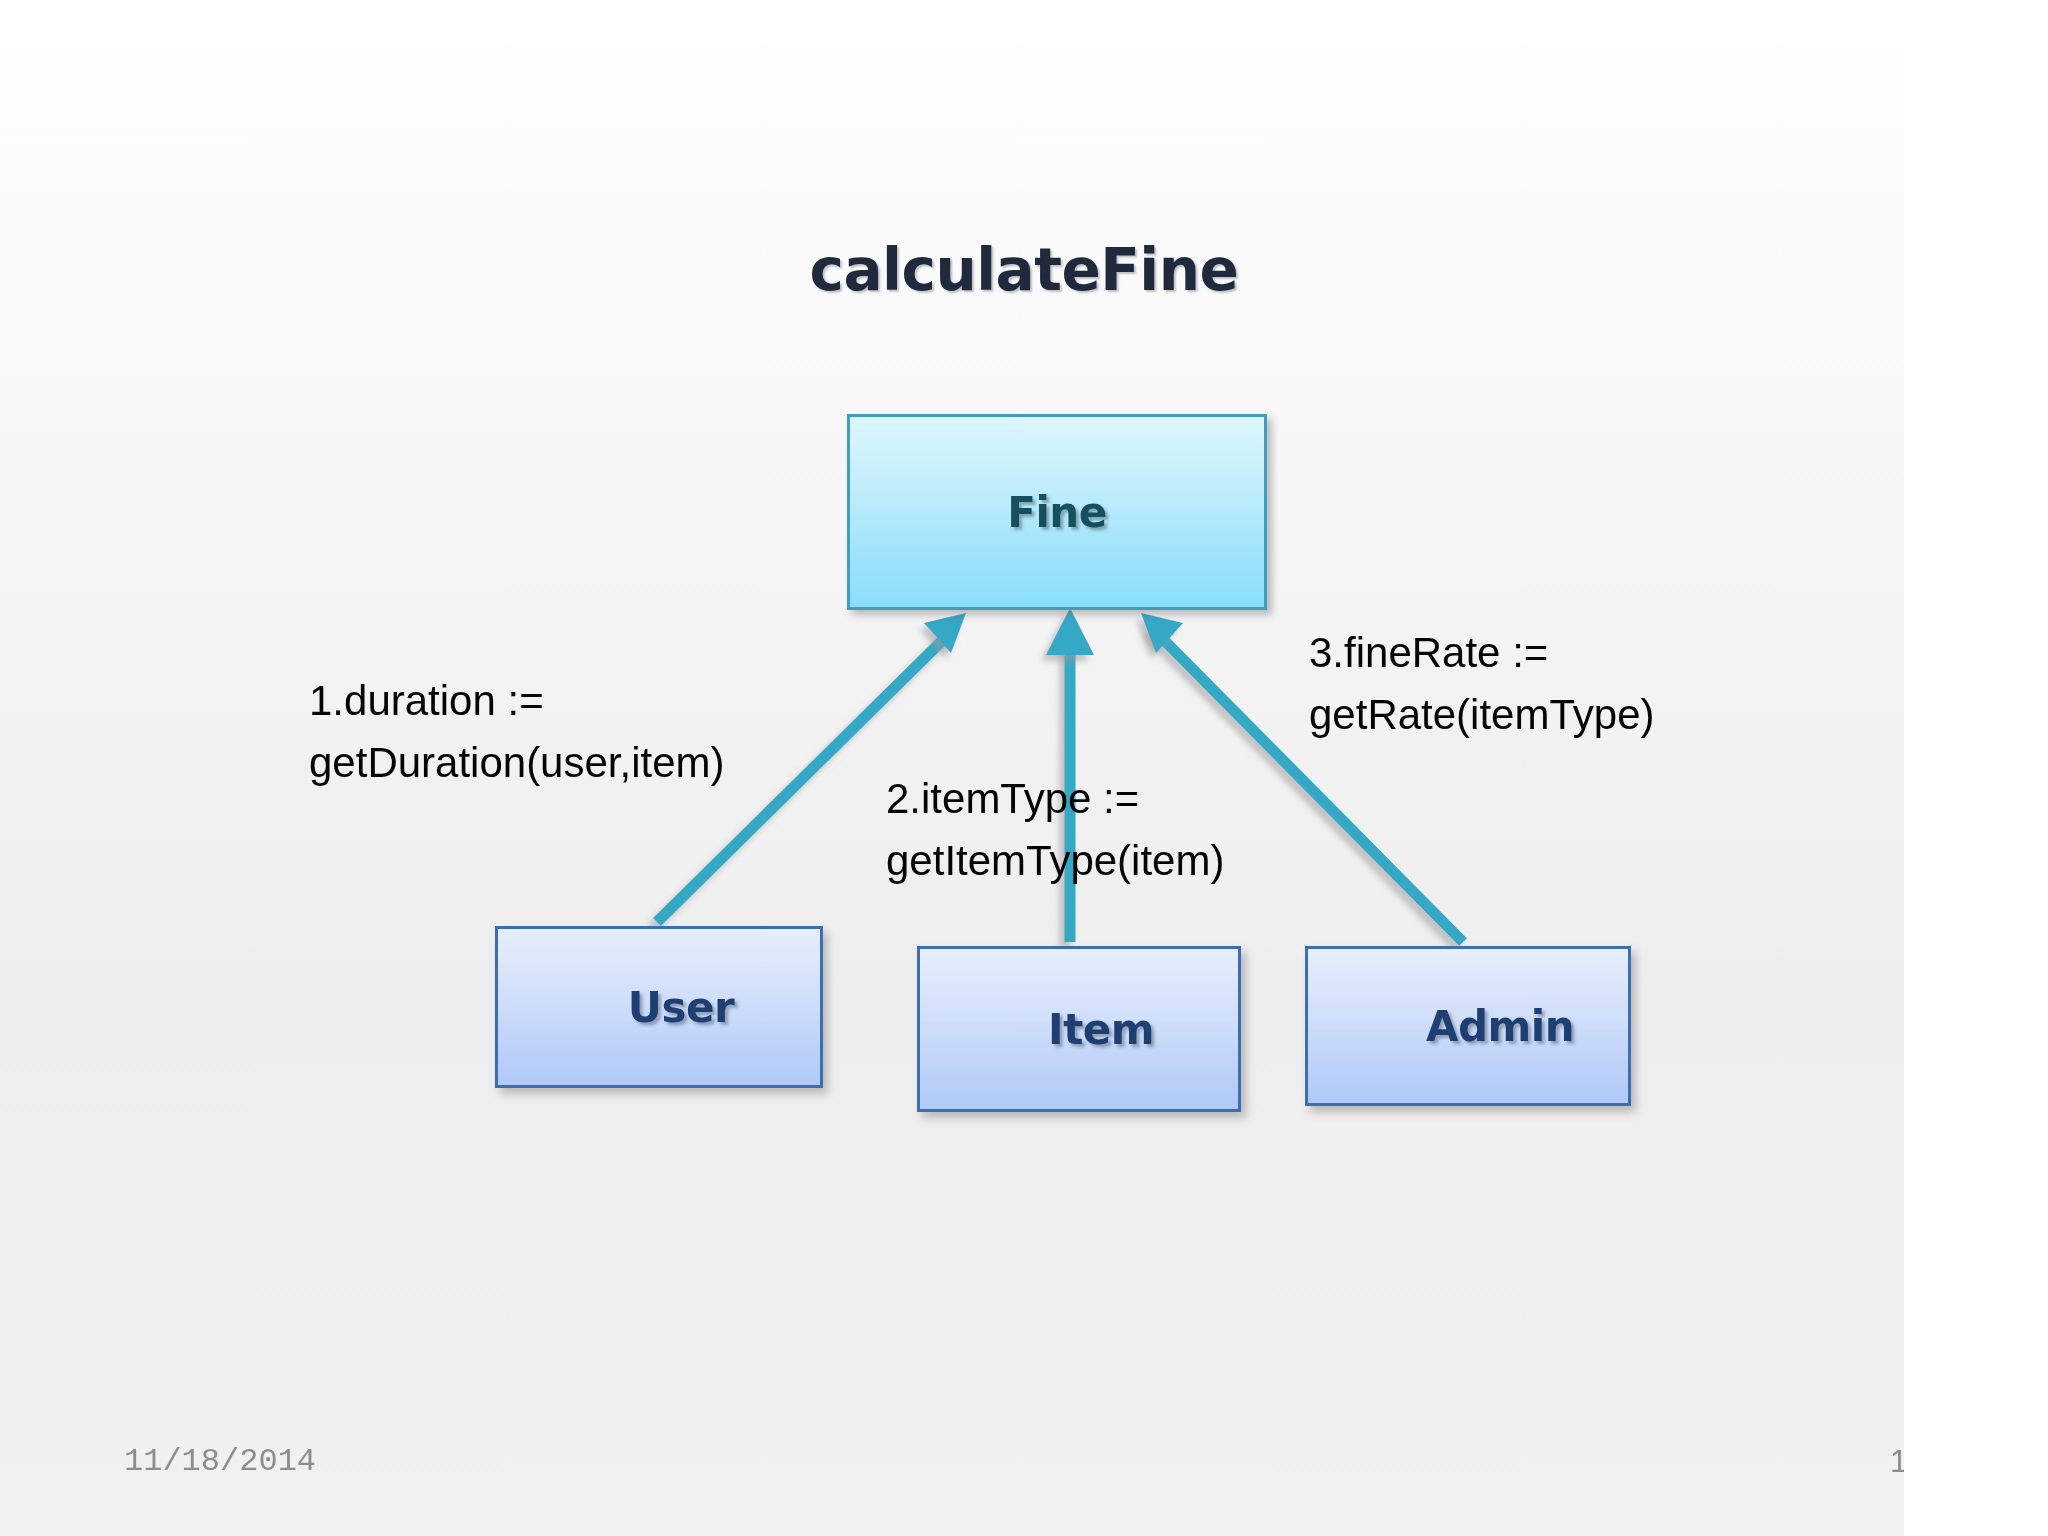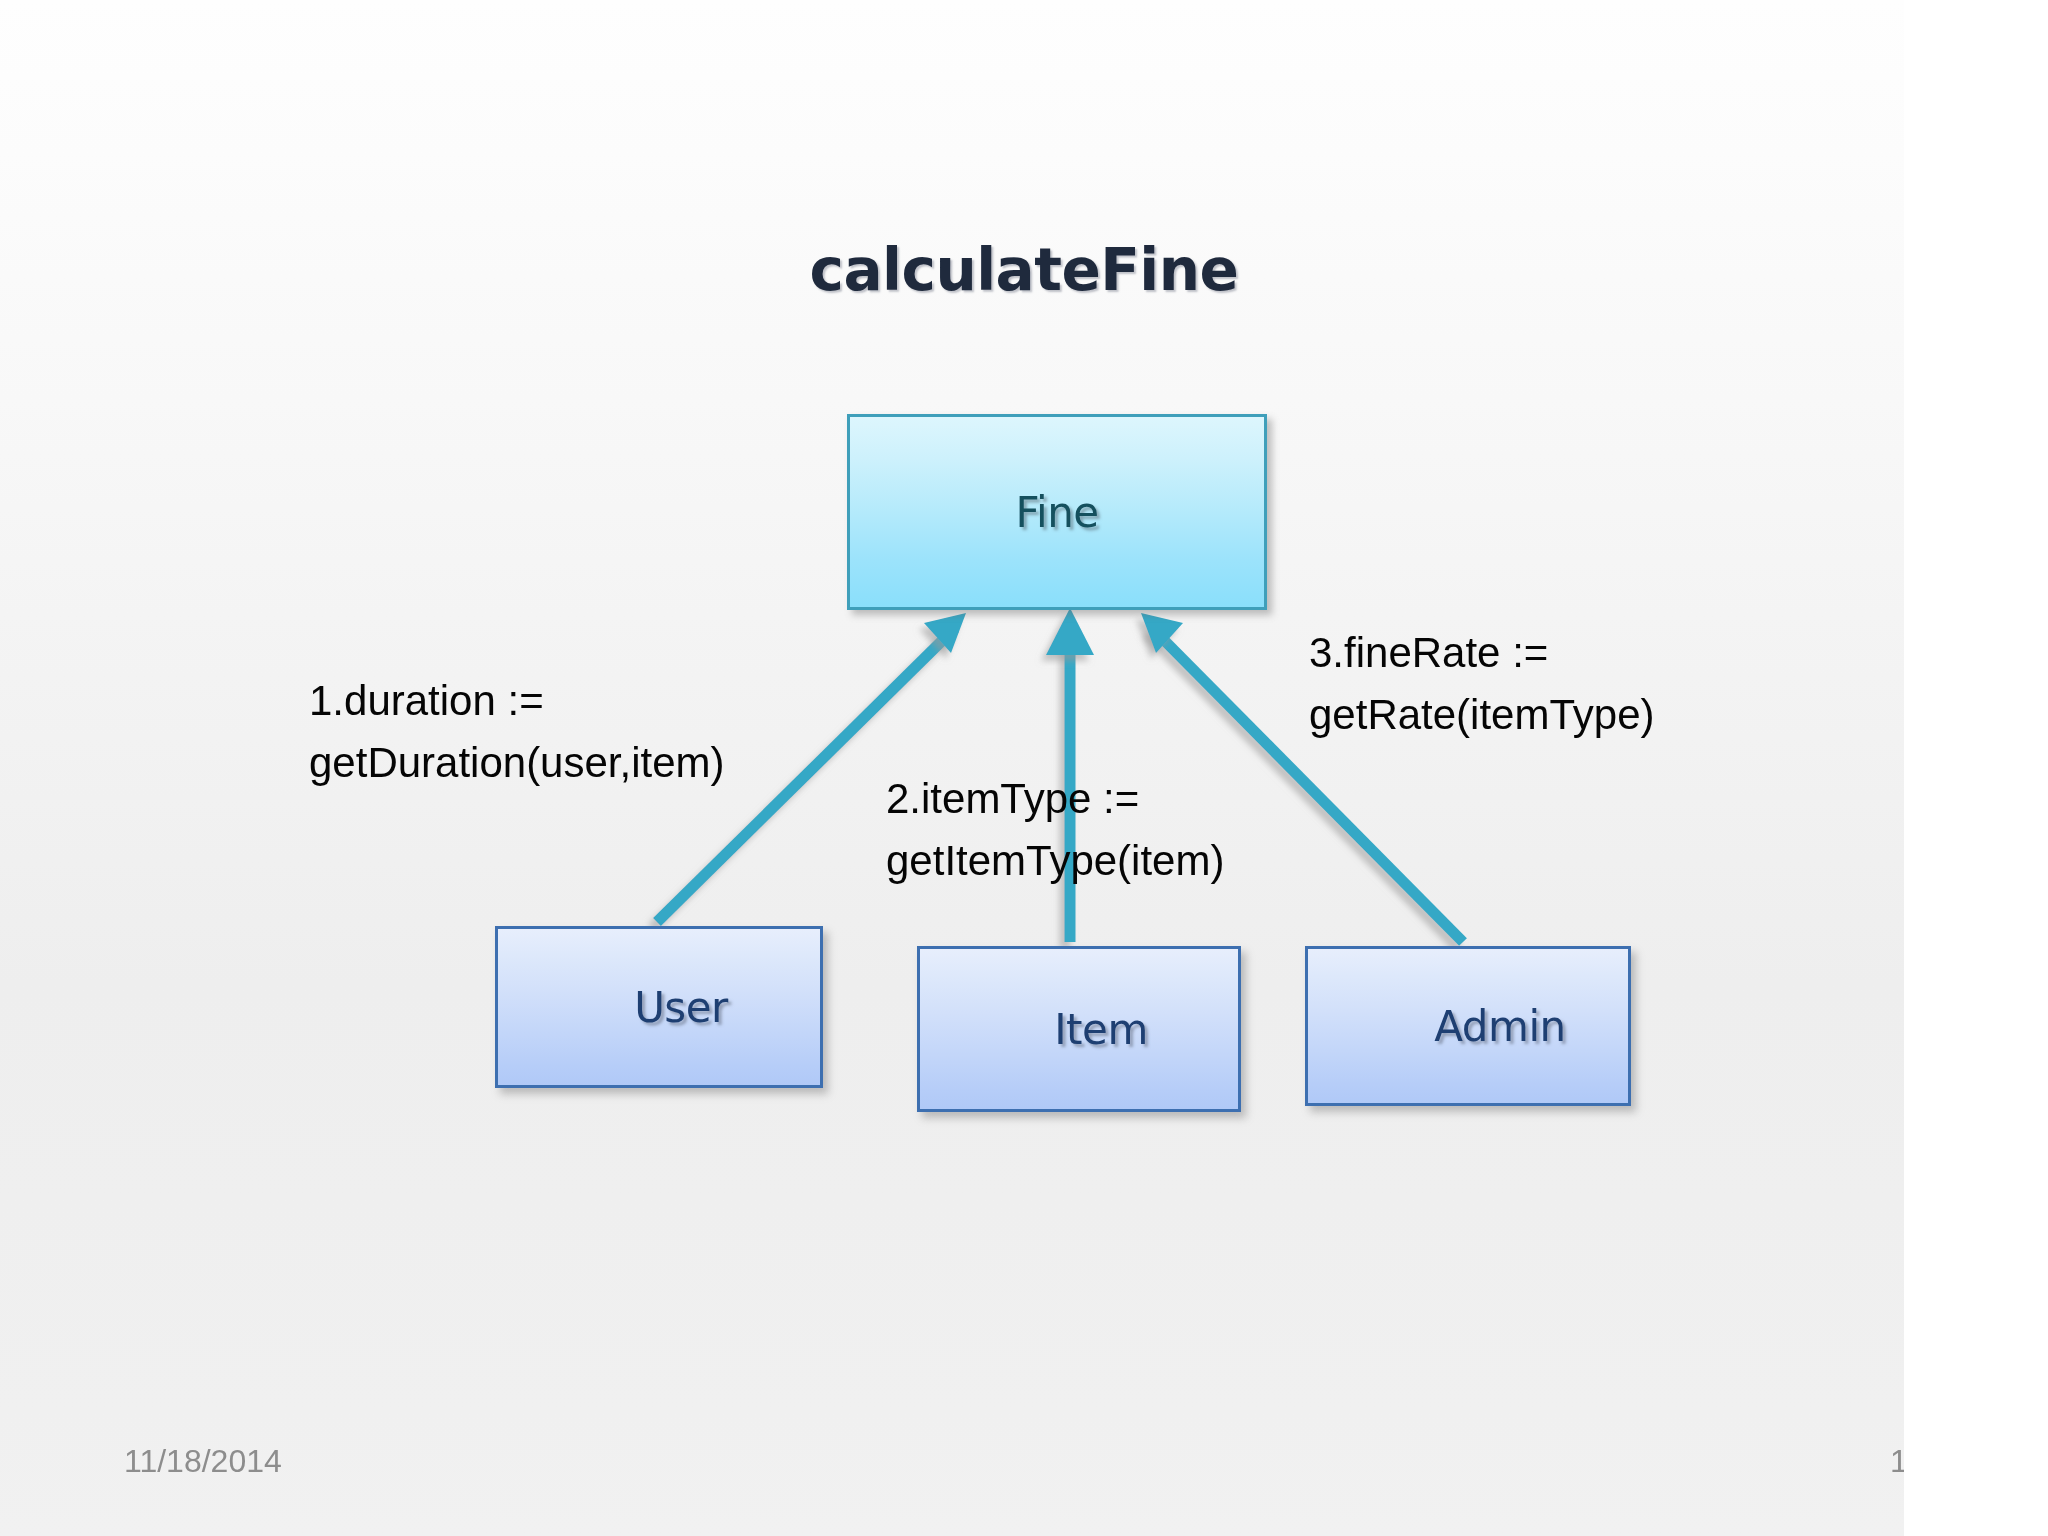--- a/index.html
+++ b/index.html
@@ -60,21 +60,21 @@
   
   .node-box {
     position: absolute;
     box-sizing: border-box;
     display: flex;
     align-items: center;
     justify-content: center;
   }
   .node-label {
     font-family: "DejaVu Sans", sans-serif;
-    font-weight: normal;
+    font-weight: bold;
     font-size: 42px;
     letter-spacing: -0.5px;
     white-space: nowrap;
     text-align: center;
   }
 
   
   #node-fine {
     left: 847px;
     top: 414px;
@@ -129,20 +129,21 @@
   #msg-2 { left: 886px;  top: 768px; }
   #msg-3 { left: 1309px; top: 622px; }
 
   
   #footer-date {
     position: absolute;
     left: 124px;
     top: 1443px;
     font-size: 32px;
     color: #8d8d8d;
+    font-family: Liberation Mono, monospace;
   }
   #footer-page {
     position: absolute;
     left: 1890px;
     top: 1443px;
     font-size: 32px;
     color: #8d8d8d;
   }
 </style>
 </head>

